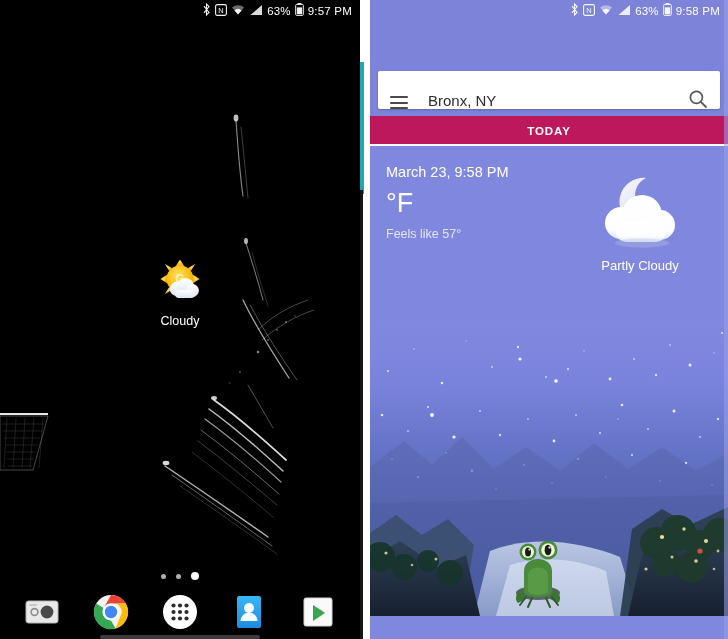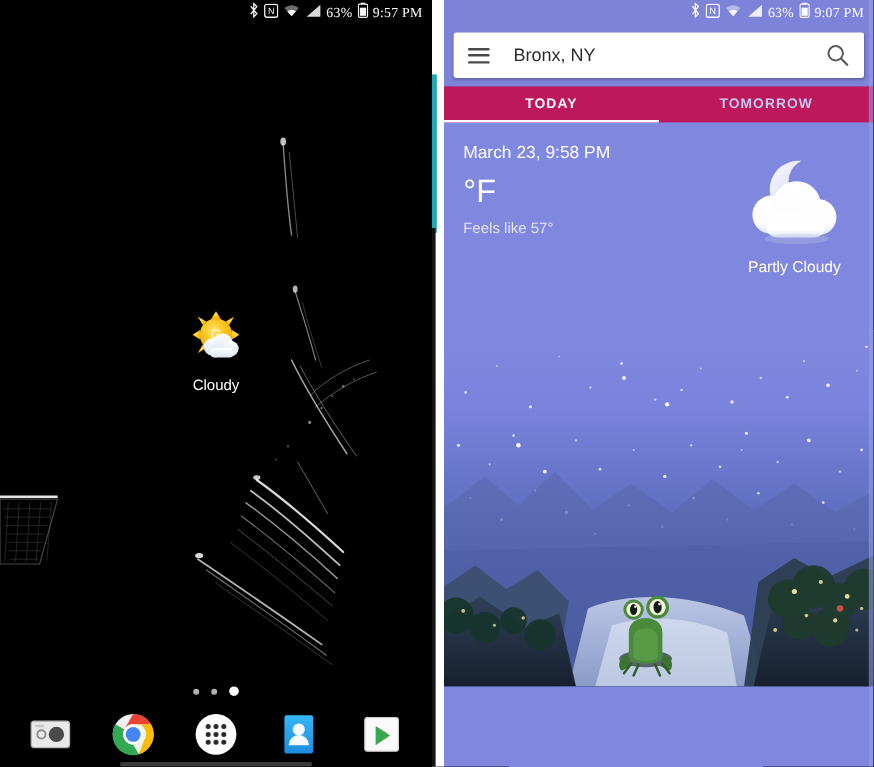--- a/index.html
+++ b/index.html
@@ -9,21 +9,21 @@
   
   .left{position:relative;width:360px;height:639px;background:#000;overflow:hidden;}
   .wallpaper{position:absolute;inset:0;background:#000;overflow:hidden;}
   .streaks{position:absolute;inset:0;}
 
   .statusbar{position:relative;height:22px;display:flex;align-items:center;
              justify-content:flex-end;padding-right:8px;gap:4px;z-index:5;}
   .statusbar.dark{background:#000;}
   .statusbar.purple{background:#7d83d9;}
   .sb-ico{display:inline-block;opacity:.95;}
-  .sb-text{color:#fff;font-size:11.5px;letter-spacing:.2px;font-family:Liberation Serif, serif;}
+  .sb-text{color:#fff;font-size:11.5px;letter-spacing:.2px;}
 
   .app-icon-wrap{position:absolute;left:139px;top:256px;width:82px;text-align:center;z-index:4;}
   .app-icon{position:relative;width:50px;height:50px;margin:0 auto;}
   .app-label{margin-top:8px;color:#fff;font-size:12.5px;text-shadow:0 1px 3px rgba(0,0,0,.9);}
 
   .page-dots{position:absolute;left:0;right:0;top:572px;display:flex;justify-content:center;
              align-items:center;gap:10px;z-index:4;}
   .dot{width:5px;height:5px;border-radius:50%;background:#cfcfcf;opacity:.85;}
   .dot.active{width:8px;height:8px;background:#fff;opacity:1;}
 
@@ -34,42 +34,42 @@
            background:#3a3a3a;border-radius:2px;z-index:6;}
 
   
   .divider{width:10px;height:639px;background:#fff;position:relative;flex:0 0 10px;}
   .divider .teal{position:absolute;left:0;top:62px;width:4px;height:132px;background:#1fa8b4;}
   .divider .darkedge{position:absolute;left:0;top:190px;width:3px;height:449px;background:#141414;}
 
   
   .right{position:relative;width:358px;height:639px;background:#8087de;overflow:hidden;}
   .searchbar-zone{background:#7d83d9;padding:5px 8px 7px 8px;}
-  .searchbar{height:38px;background:#fff;border-radius:2px;display:flex;align-items:center;
-             padding:0 12px;box-shadow:0 1px 2px rgba(0,0,0,.22);}
+  .searchbar{height:38px;background:#fff;border-radius:2px;display:flex;align-items:flex-end;
+             padding:0 12px;box-shadow:0 1px 2px rgba(0,0,0,.22);margin-top:44px;}
   .hamburger{width:18px;height:13px;display:flex;flex-direction:column;justify-content:space-between;}
   .hamburger i{display:block;height:2px;background:#4a4a4a;border-radius:1px;}
   .loc-text{flex:1;margin-left:20px;color:#2c2c2c;font-size:15px;}
   .search-ico{width:20px;height:20px;}
 
   .tabs{display:flex;background:#be185d;height:30px;align-items:stretch;}
   .tab{flex:1;display:flex;align-items:center;justify-content:center;position:relative;
        color:#c6c9ef;font-size:11.5px;letter-spacing:.9px;font-weight:bold;}
   .tab.active{color:#fff;}
   .tab.active::after{content:"";position:absolute;left:0;right:0;bottom:0;height:2px;background:#fff;}
 
   .weather-head{padding:18px 0 0 16px;position:relative;height:173px;box-sizing:border-box;}
   .obs-time{color:#fff;font-size:14.5px;}
   .daynight{color:#e3e5f7;font-size:12.5px;margin-top:14px;}
   .daynight .arr{font-size:10px;}
   .temp-row{display:flex;align-items:flex-start;margin-top:2px;}
   .bigtemp{color:#fff;font-size:66px;line-height:1;font-weight:300;letter-spacing:-2px;}
   .degunit{color:#fff;font-size:27px;font-weight:300;margin-top:6px;}
   .feels{color:#e3e5f7;font-size:12.5px;margin-top:8px;}
-  .cond-block{position:absolute;right:6px;top:28px;width:120px;text-align:center;}
+  .cond-block{position:absolute;right:28px;top:28px;width:120px;text-align:center;}
   .cond-label{color:#fff;font-size:13px;margin-top:2px;}
 
   .scene{position:relative;width:358px;height:297px;overflow:hidden;
          background:linear-gradient(180deg,#8188df 0%,#7b84dd 18%,#6272c4 40%,#5468b4 58%,#47589e 76%,#2f3a6b 100%);}
   .edge-strip{position:absolute;right:0;top:0;width:4px;height:639px;background:#9aa0e6;opacity:.55;z-index:9;}
 </style>
 </head>
 <body>
 
 <div class="screens">
@@ -308,21 +308,21 @@
           </svg>
       </span>
       <span class="sb-text">63%</span>
       <span class="sb-ico">
         <svg width="9" height="13" viewBox="0 0 9 13">
             <rect x="2.6" y="0" width="3.8" height="1.4" fill="#fff"></rect>
             <rect x=".7" y="1.4" width="7.6" height="11" rx="1" fill="none" stroke="#fff" stroke-width="1"></rect>
             <rect x="1.9" y="4.4" width="5.2" height="6.8" fill="#fff"></rect>
           </svg>
       </span>
-      <span class="sb-text">9:07 PM</span>
+      <span class="sb-text">9:58 PM</span>
     </div>
 
     <div class="searchbar-zone">
       <div class="searchbar">
         <span class="hamburger">
             <i></i>
             <i></i>
             <i></i>
           </span>
         <span class="loc-text">Bronx, NY</span>
@@ -330,21 +330,20 @@
           <svg width="20" height="20" viewBox="0 0 20 20">
               <circle cx="8.4" cy="8.4" r="6" fill="none" stroke="#5a5a5a" stroke-width="1.7"></circle>
               <line x1="12.8" y1="12.8" x2="18" y2="18" stroke="#5a5a5a" stroke-width="1.9" stroke-linecap="round"></line>
             </svg>
         </span>
       </div>
     </div>
 
     <div class="tabs">
       <div class="tab active">TODAY</div>
-      <div class="tab">TOMORROW</div>
     </div>
 
     <div class="weather-head">
       <div class="obs-time">March 23, 9:58 PM</div>
 
 
       <div class="temp-row">
         <span class="degunit">°F</span>
       </div>
 

